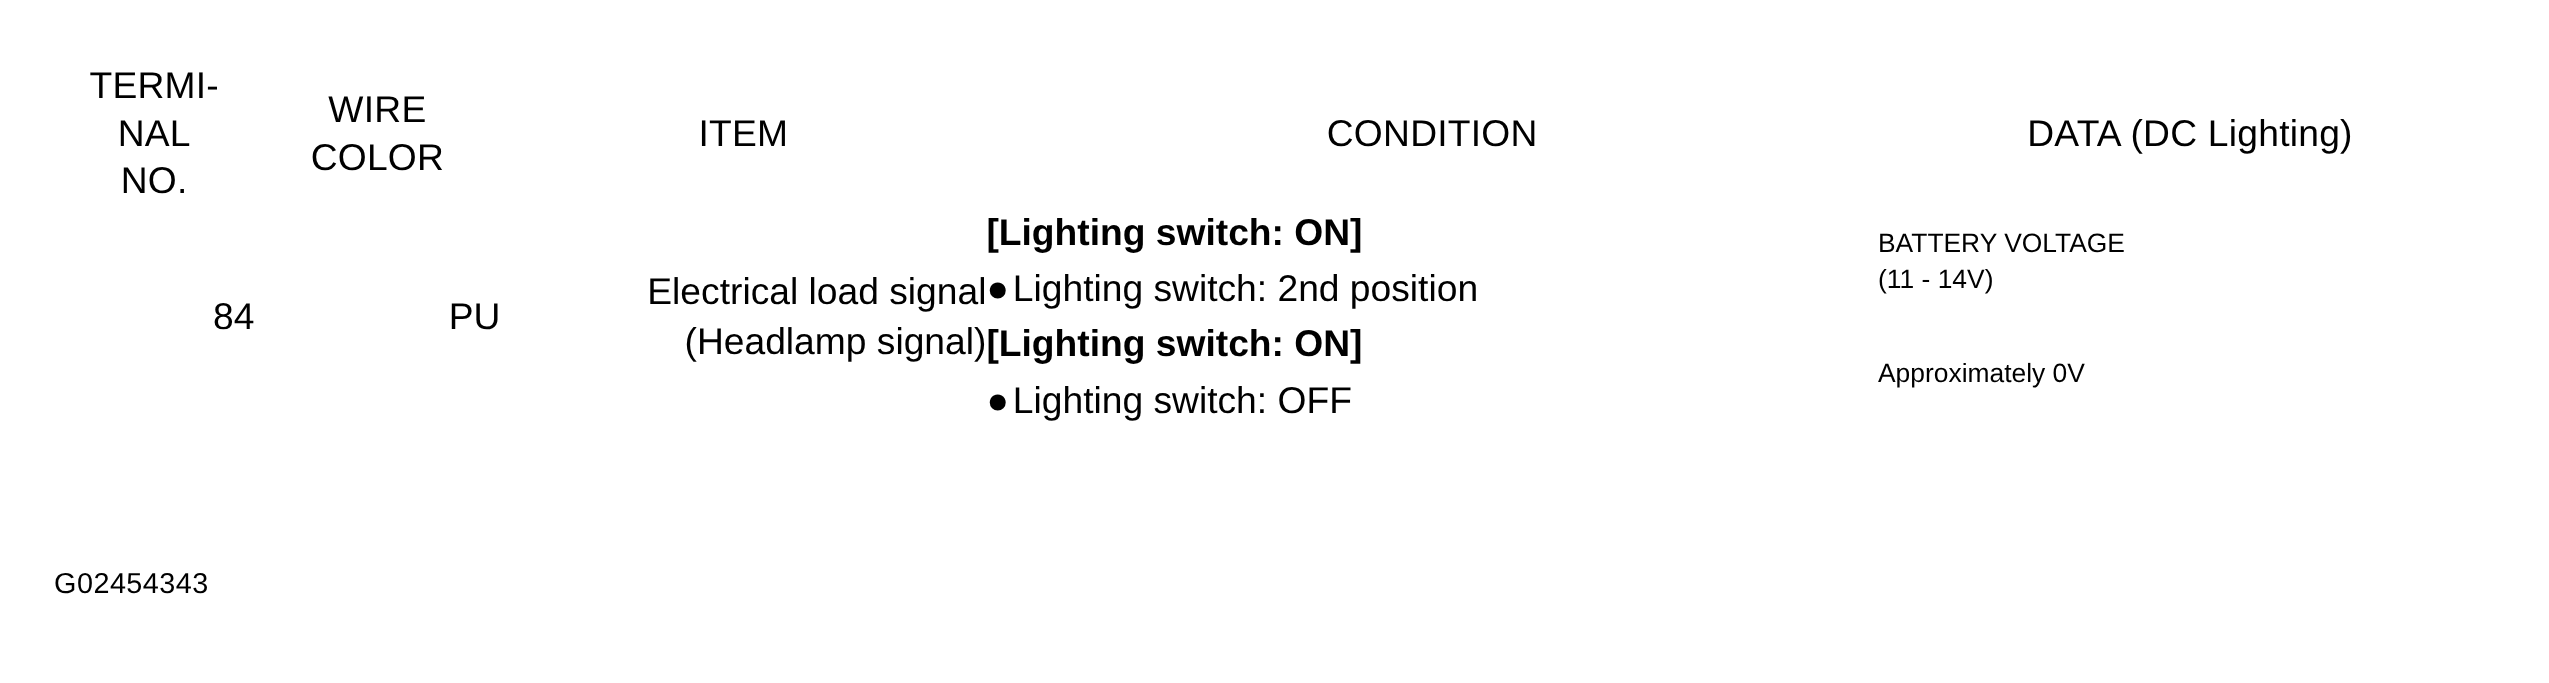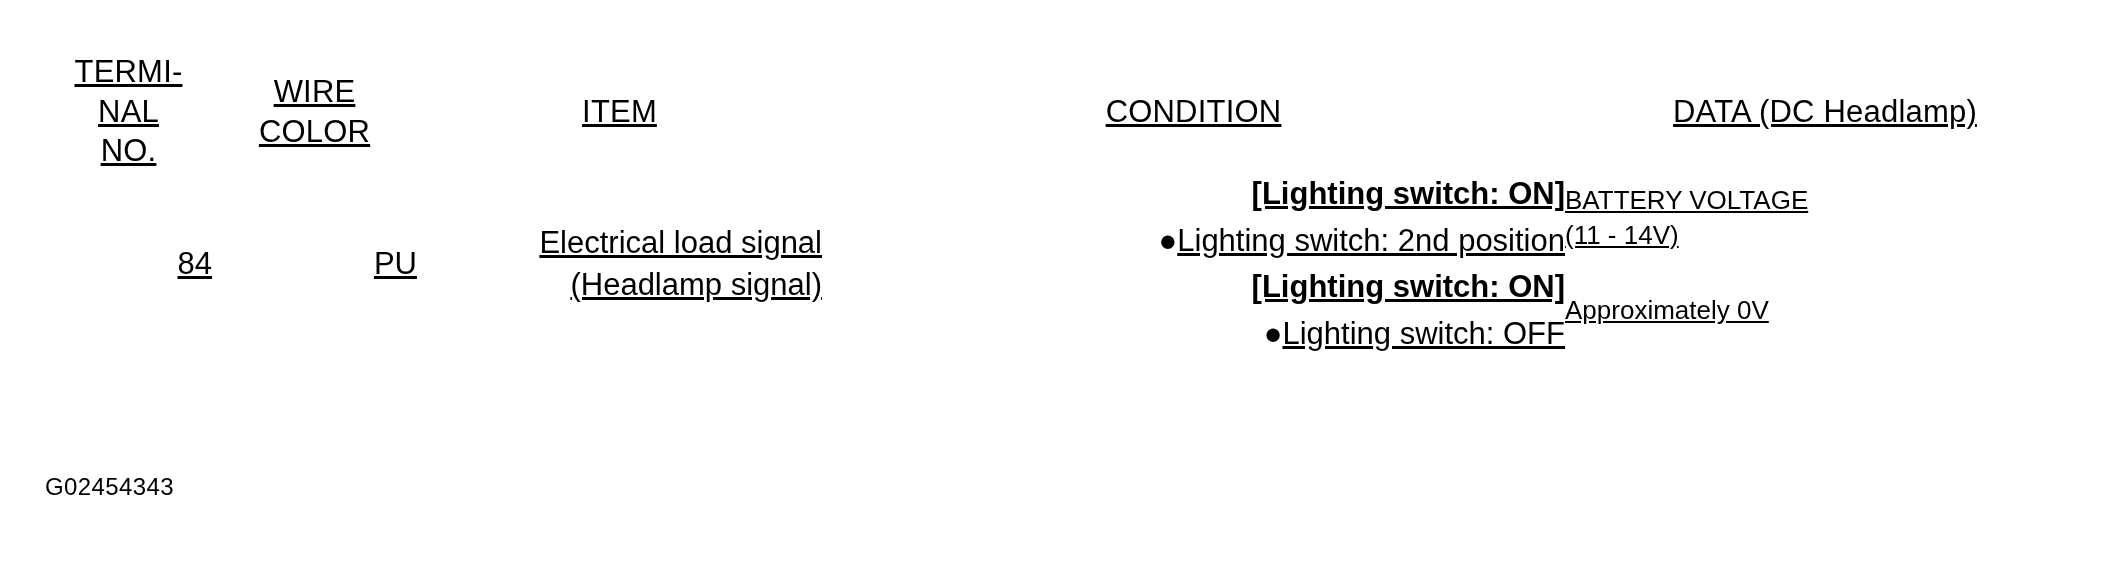--- a/index.html
+++ b/index.html
@@ -23,21 +23,20 @@
     top: 0;
     width: 2124px;
     height: 569px;
   }
 
   .table-wrap {
     position: absolute;
     left: 45px;
     top: 52px;
     width: 2040px;
-    text-decoration: underline;
   }
 
   table.spec {
     border-collapse: collapse;
     table-layout: fixed;
     width: 2040px;
   }
 
   table.spec td,
   table.spec th {
@@ -82,39 +81,39 @@
     font-size: 31px;
     line-height: 1.36;
     padding: 10px 0 10px 18px;
     text-align: right;
   }
   .cond-cell {
     height: 93px;
     font-size: 31px;
     line-height: 1.30;
     padding: 10px 0 10px 14px;
-    text-align: right;
+    text-align: left;
   }
   .cond-title {
     font-weight: bold;
     display: block;
     white-space: nowrap;
   }
   .cond-bullet {
     display: block;
     white-space: nowrap;
     margin-top: 6px;
   }
   .cond-bullet .dot {
     display: inline-block;
     width: 22px;
   }
   .data-cell {
     height: 93px;
-    font-size: 26px;
+    font-size: 22px;
     line-height: 1.34;
     padding: 10px 0 10px 18px;
     text-align: left;
   }
   .data-line { display: block; white-space: nowrap; }
 
   
   .fig-code {
     position: absolute;
     left: 45px;
@@ -151,21 +150,21 @@
             <span class="hdr-stack">WIRE</span>
             <span class="hdr-stack">COLOR</span>
           </th>
           <th class="hdr rule-heavy-top rule-heavy-bottom v-right">
             <span class="hdr-stack">ITEM</span>
           </th>
           <th class="hdr rule-heavy-top rule-heavy-bottom v-right">
             <span class="hdr-stack">CONDITION</span>
           </th>
           <th class="hdr rule-heavy-top rule-heavy-bottom">
-            <span class="hdr-stack">DATA (DC Headlamp)</span>
+            <span class="hdr-stack">DATA (DC Lighting)</span>
           </th>
         </tr>
       </thead>
 
       <tbody>
 
         <tr>
           <td class="body-center v-right rule-heavy-bottom" rowspan="2">84</td>
           <td class="body-center v-right rule-heavy-bottom" rowspan="2">PU</td>
           <td class="body-item v-right rule-heavy-bottom" rowspan="2">

